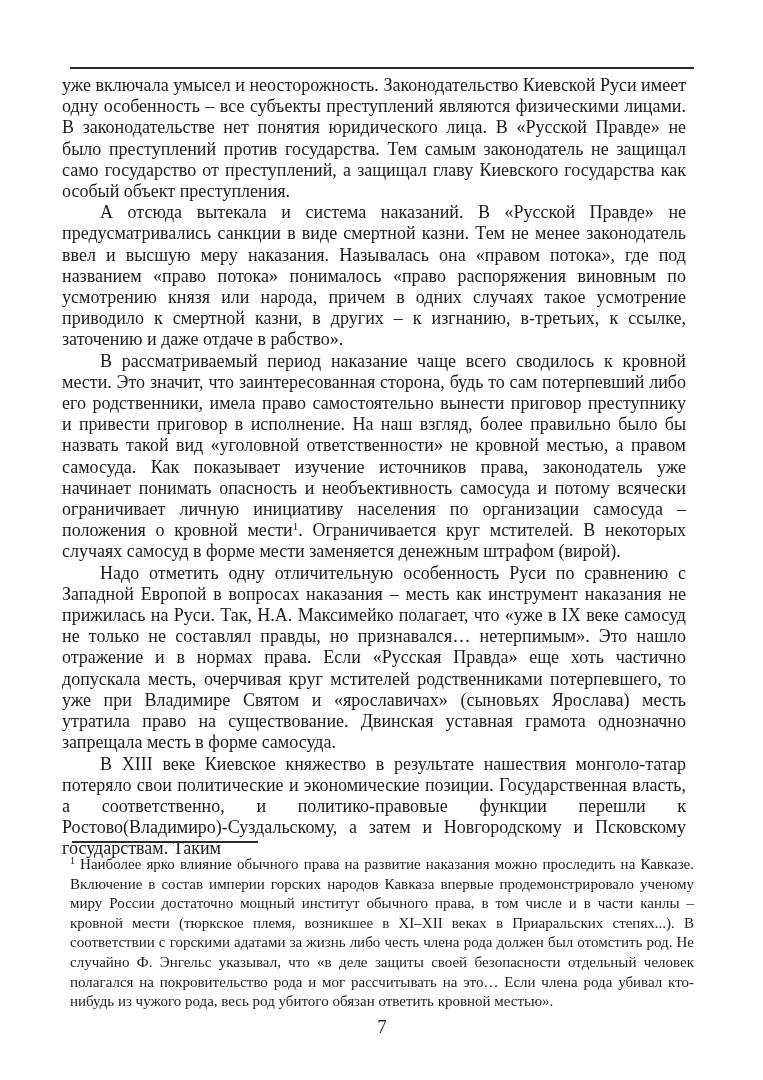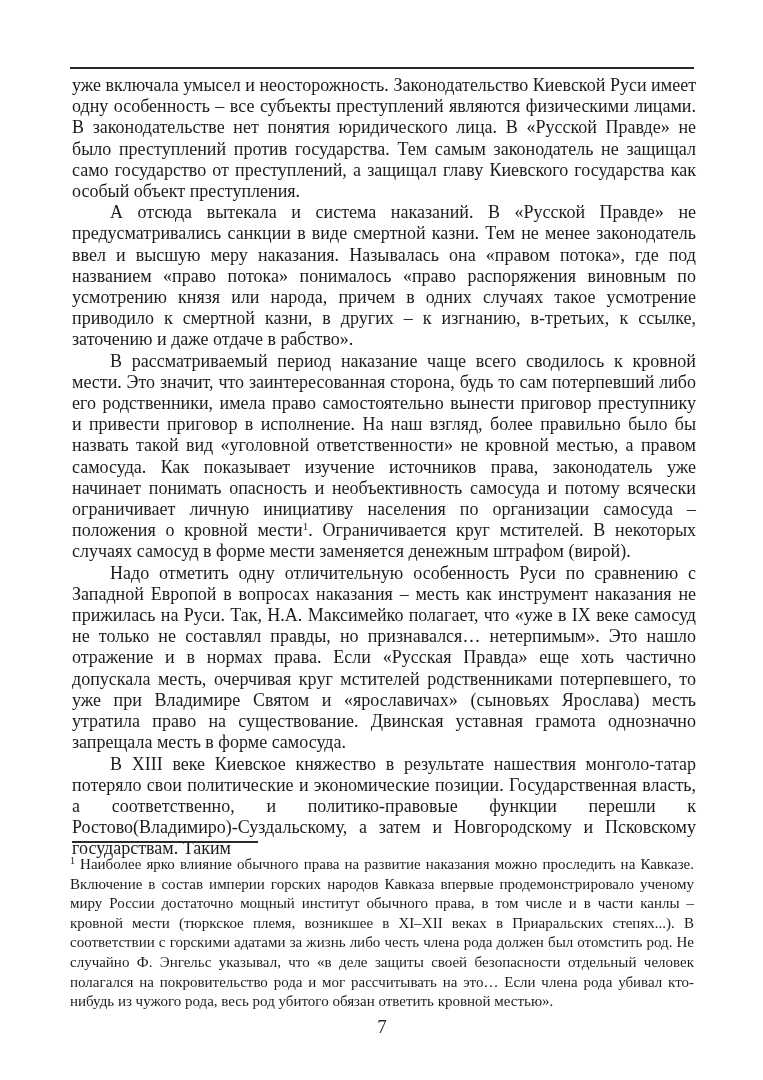--- a/index.html
+++ b/index.html
@@ -20,21 +20,21 @@
   .top-rule {
     position: absolute;
     left: 70px;
     top: 67px;
     width: 624px;
     height: 2px;
     background: #2a2a2a;
   }
   .main-text {
     position: absolute;
-    left: 72px;
+    left: 62px;
     top: 75px;
     width: 624px;
     font-size: 18px;
     line-height: 21.2px;
     text-align: justify;
   }
   .main-text p {
     margin: 0;
     padding: 0;
     text-indent: 38px;

